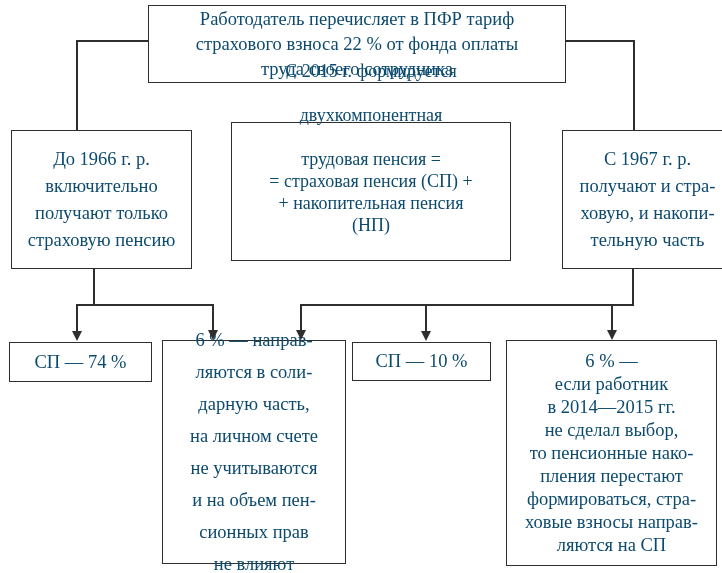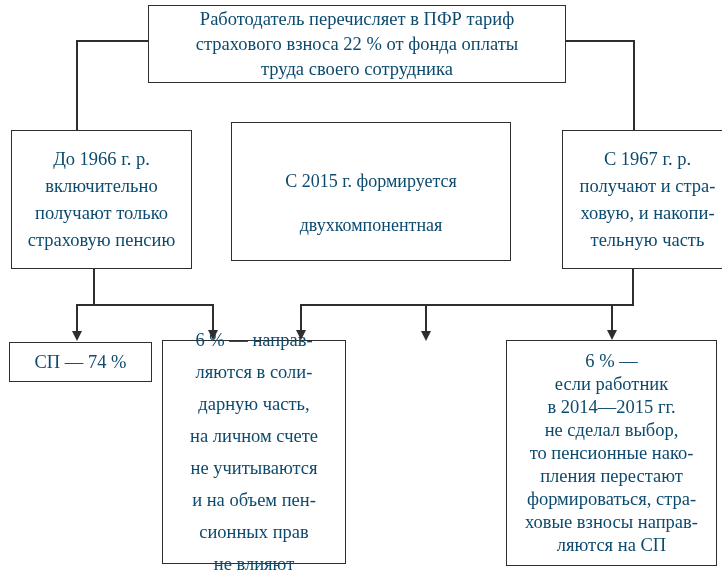--- a/index.html
+++ b/index.html
@@ -60,20 +60,24 @@
     <div class="box-text lh-mid">До 1966 г. р.
 включительно
 получают только
 страховую пенсию</div>
   </div>
 
   <div class="box" style="left:231px; top:122px; width:280px; height:139px;align-items:flex-end;">
     <div class="box-text lh-center">
       <div>С 2015 г. формируется</div>
       <div class="italic">двухкомпонентная</div>
+      <div>трудовая пенсия =
+= страховая пенсия (СП) +
++ накопительная пенсия
+(НП)</div>
     </div>
   </div>
 
   <div class="box" style="left:562px; top:130px; width:171px; height:139px;">
     <div class="box-text lh-mid">С 1967 г. р.
 получают и стра-
 ховую, и накопи-
 тельную часть</div>
   </div>
 
@@ -85,20 +89,23 @@
     <div class="box-text lh-tall">6 % — направ-
 ляются в соли-
 дарную часть,
 на личном счете
 не учитываются
 и на объем пен-
 сионных прав
 не влияют</div>
   </div>
 
+  <div class="box" style="left:352px; top:342px; width:139px; height:39px;">
+    <div class="box-text">СП — 10 %</div>
+  </div>
 
   <div class="box" style="left:506px; top:340px; width:211px; height:226px;">
     <div class="box-text lh-tallr">6 % —
 если работник
 в 2014—2015 гг.
 не сделал выбор,
 то пенсионные нако-
 пления перестают
 формироваться, стра-
 ховые взносы направ-

